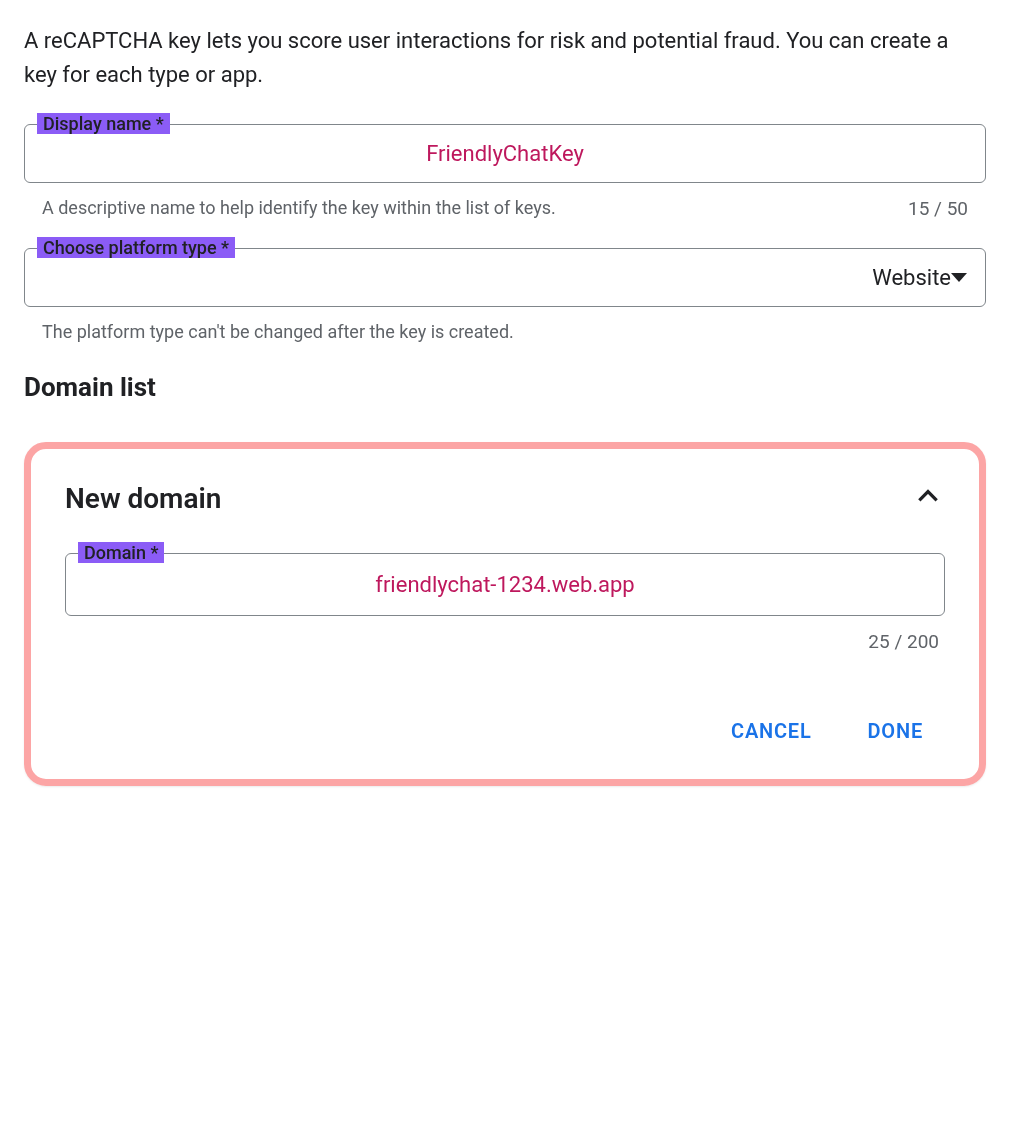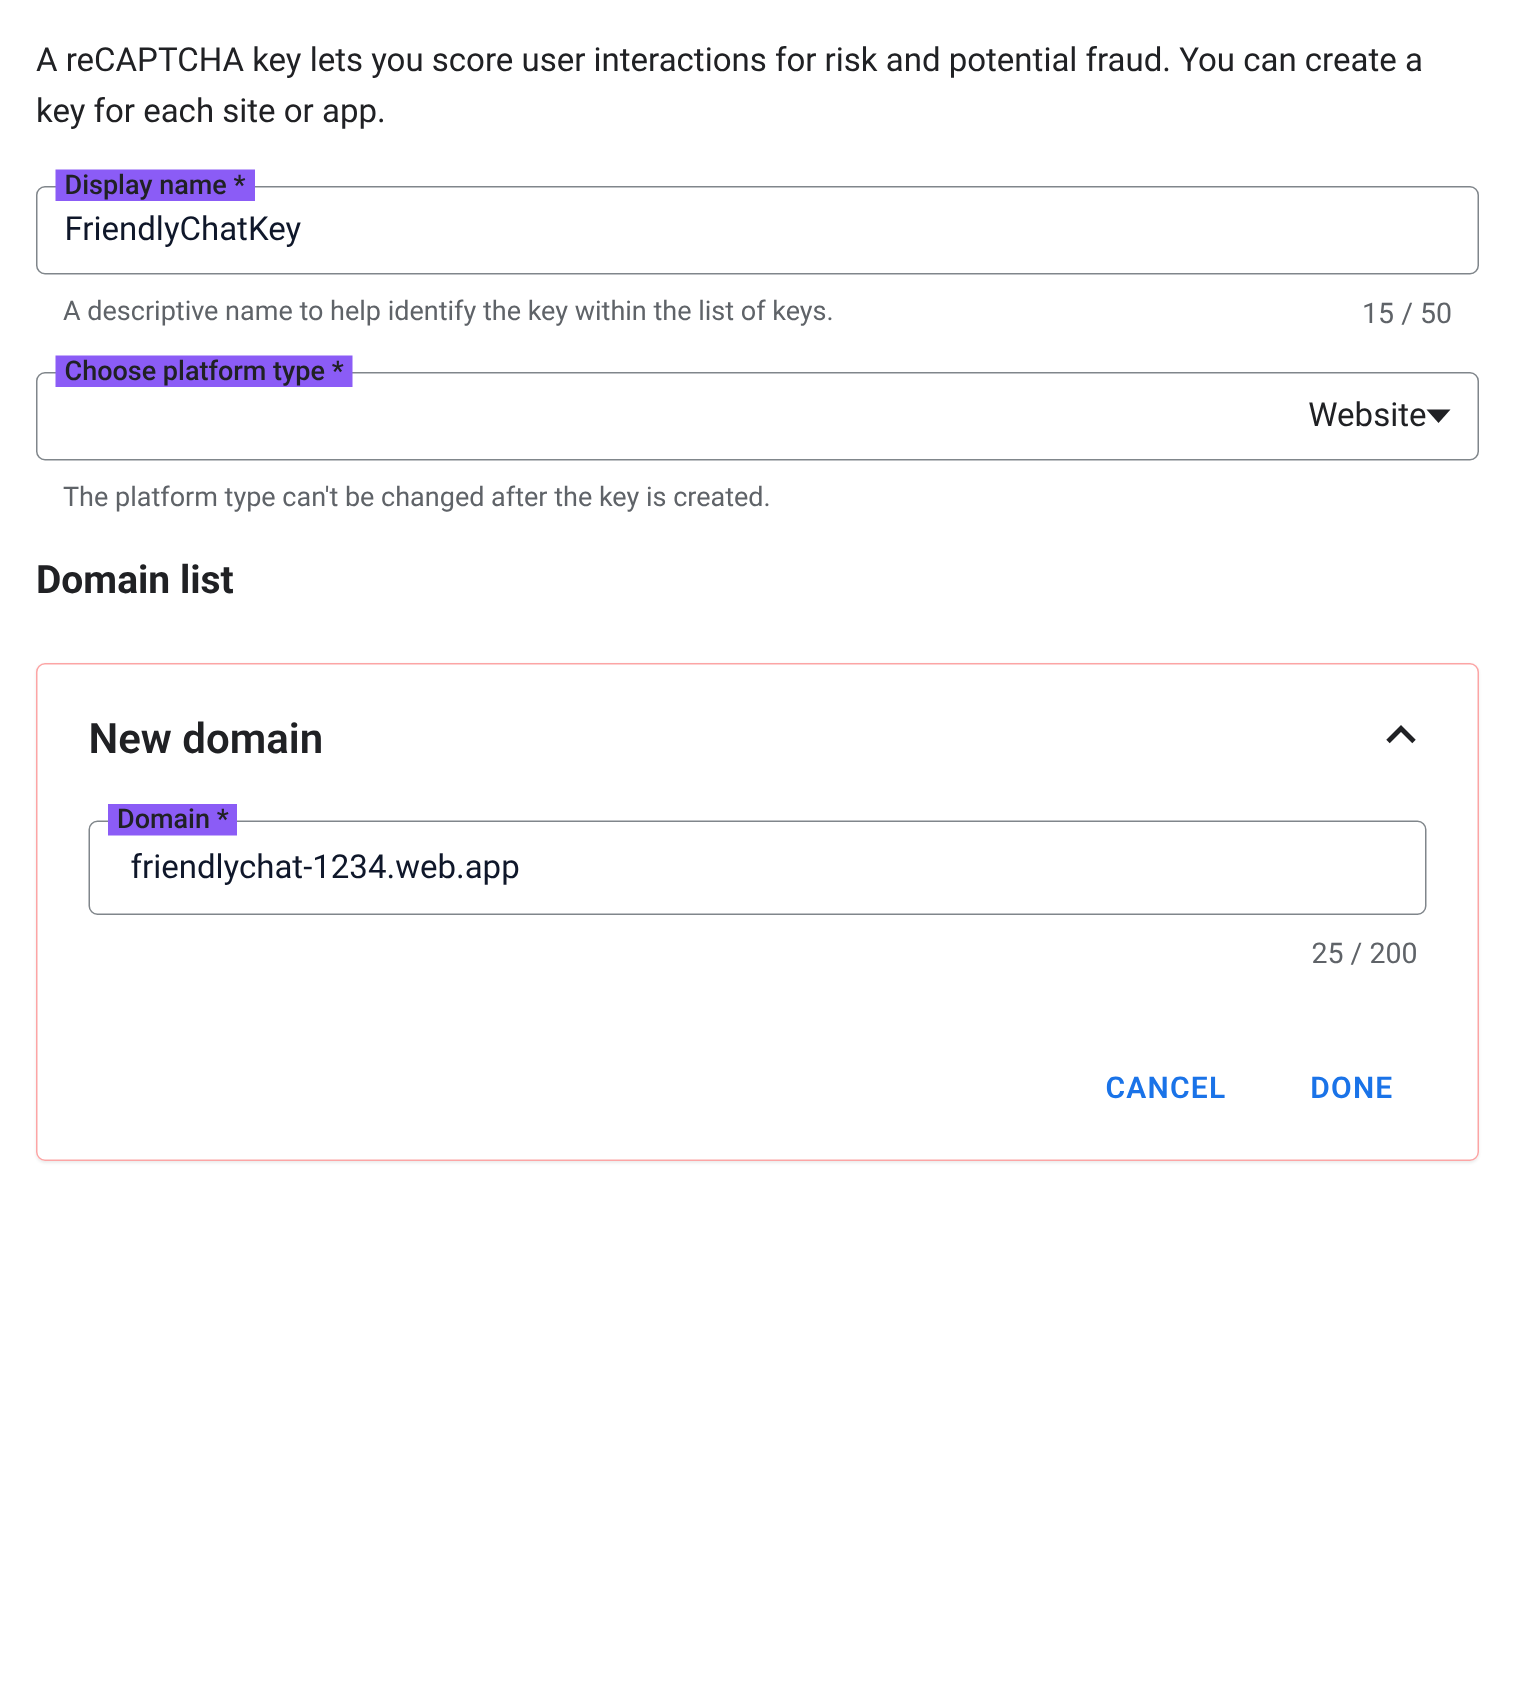--- a/index.html
+++ b/index.html
@@ -48,22 +48,23 @@
       font-size: 18px;
       font-weight: 500;
       color: #202124;
     }
     .field-input {
       width: 100%;
       border: none;
       outline: none;
       font-size: 22px;
       font-family: inherit;
-      color: #0f172a;
+      color: #be185d;
       background: transparent;
+      text-align: center;
     }
     .select-field {
       display: flex;
       align-items: center;
       justify-content: flex-end;
       cursor: pointer;
     }
     .select-value {
       font-size: 22px;
       color: #202124;
@@ -93,22 +94,22 @@
       margin-left: 20px;
     }
     .section-title {
       font-size: 26px;
       font-weight: 700;
       color: #202124;
       margin-top: 30px;
       margin-bottom: 40px;
     }
     .card {
-      border: 1px solid #fca5a5;
-      border-radius: 6px;
+      border: 7px solid #fca5a5;
+      border-radius: 22px;
       padding: 30px 34px 28px;
       box-shadow: 0 1px 2px rgba(60,64,67,0.1);
       margin-top: 20px;
     }
     .card-header {
       display: flex;
       justify-content: space-between;
       align-items: center;
       margin-bottom: 36px;
     }
@@ -157,21 +158,21 @@
       color: #1a73e8;
       letter-spacing: 0.8px;
       cursor: pointer;
       padding: 8px 4px;
     }
   </style>
 </head>
 <body>
 
 <div class="intro-text">
-  <p>A reCAPTCHA key lets you score user interactions for risk and potential fraud. You can create a key for each site or app.</p>
+  <p>A reCAPTCHA key lets you score user interactions for risk and potential fraud. You can create a key for each type or app.</p>
 </div>
 
 <div class="field-wrapper">
   <div class="outlined-field">
     <span class="field-label">Display name *</span>
     <input type="text" class="field-input" value="FriendlyChatKey" style="">
   </div>
   <div class="helper-row">
     <span class="helper-text">A descriptive name to help identify the key within the list of keys.</span>
     <span class="char-count">15 / 50</span>

